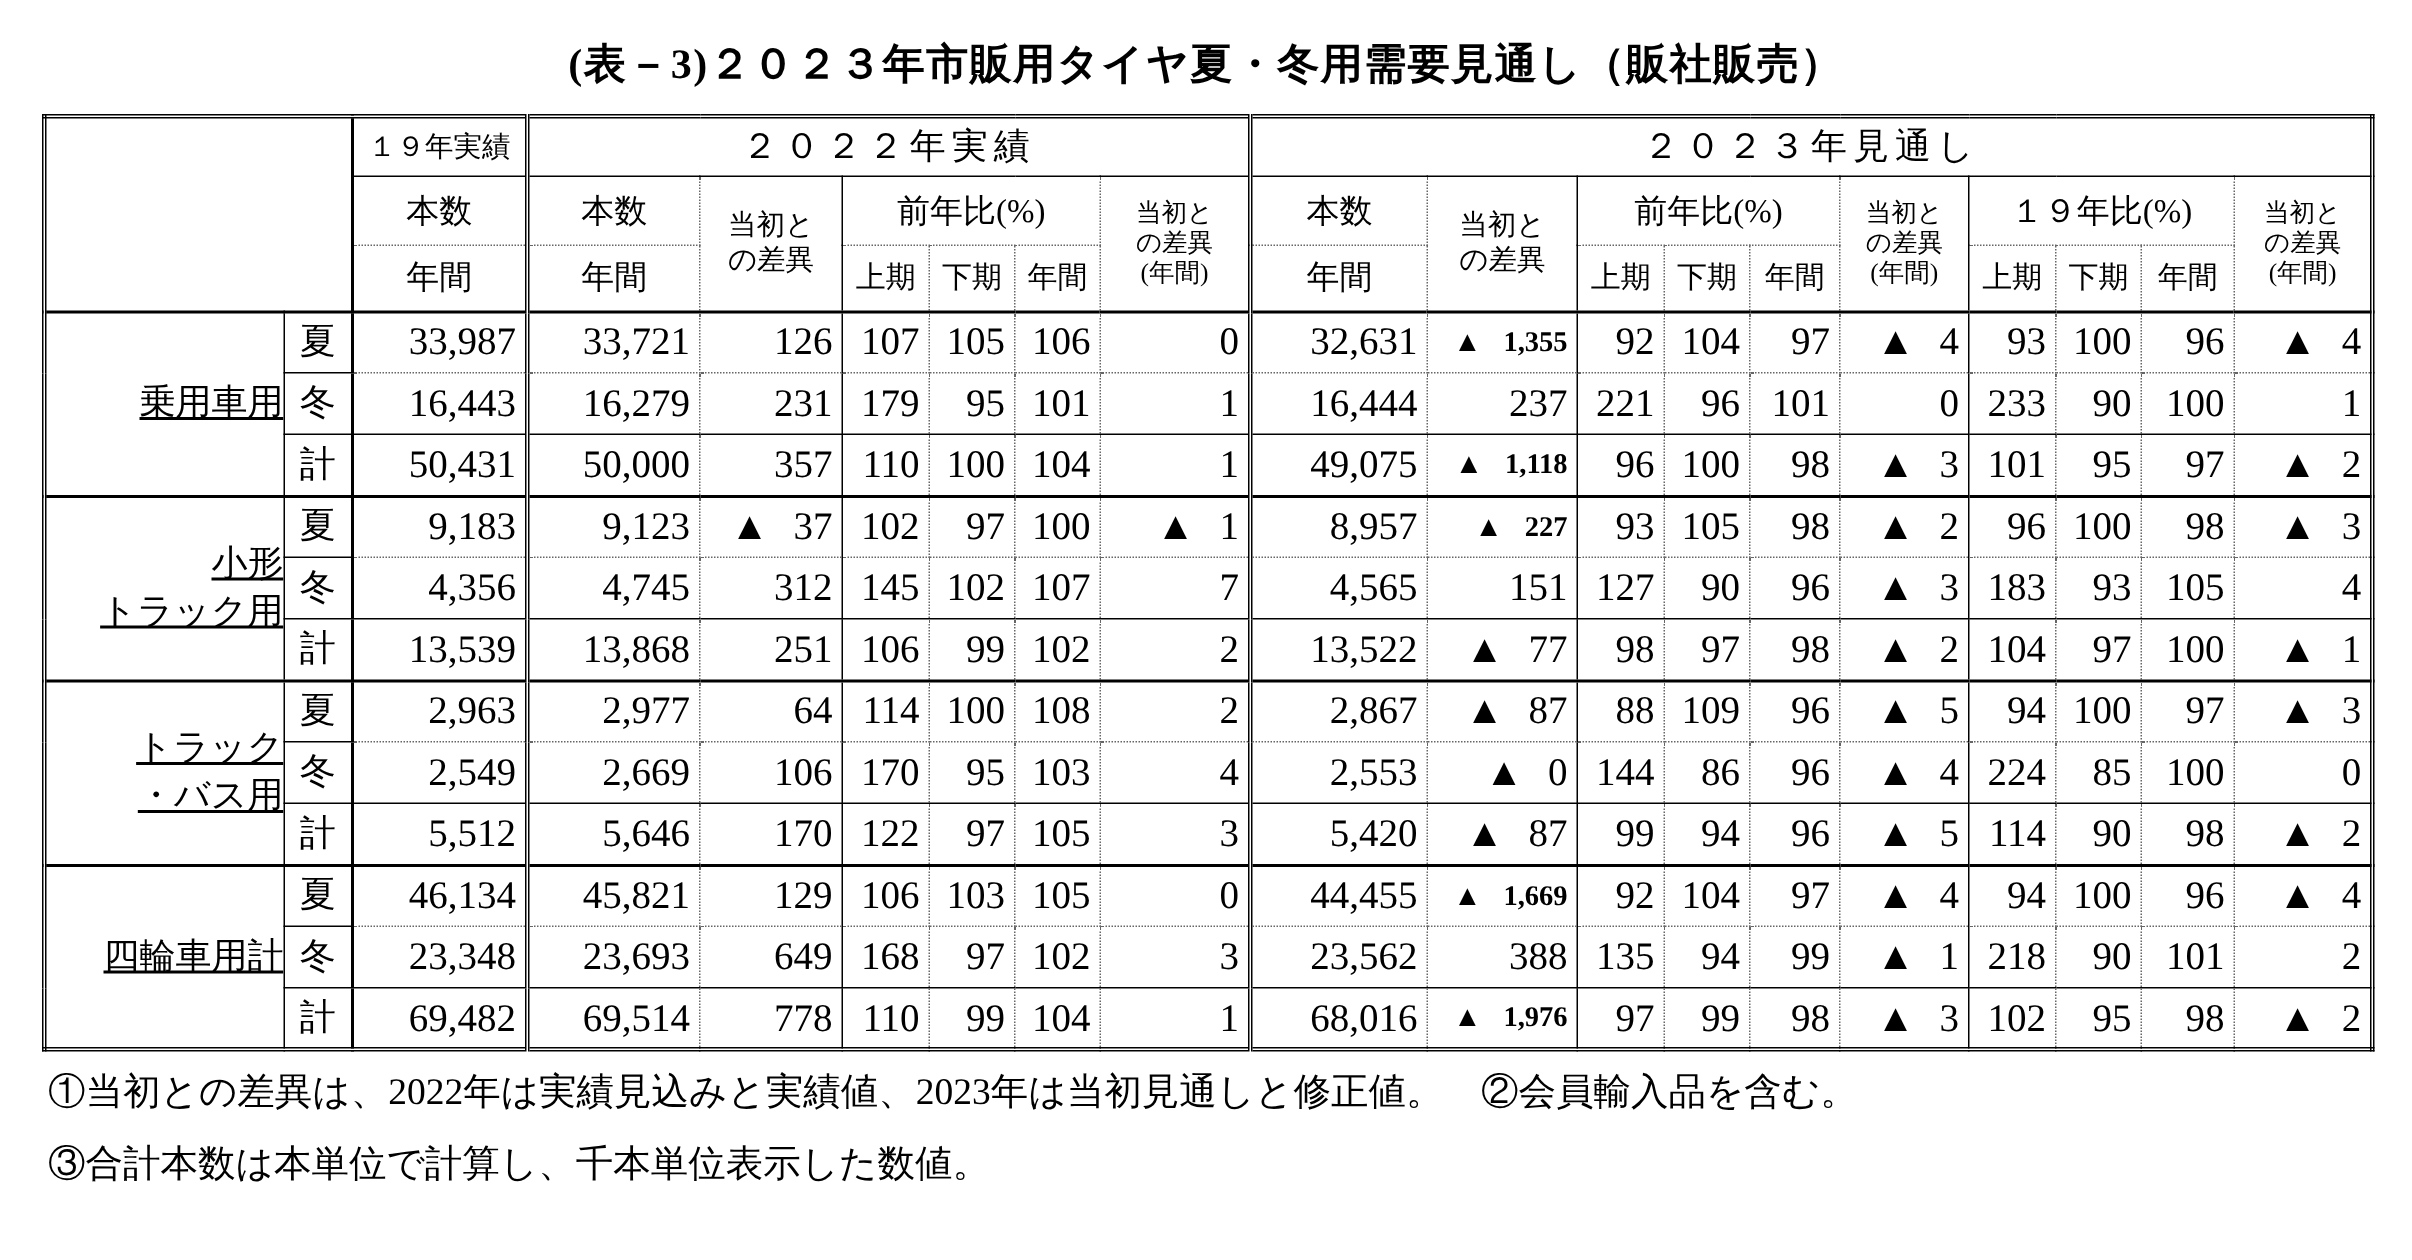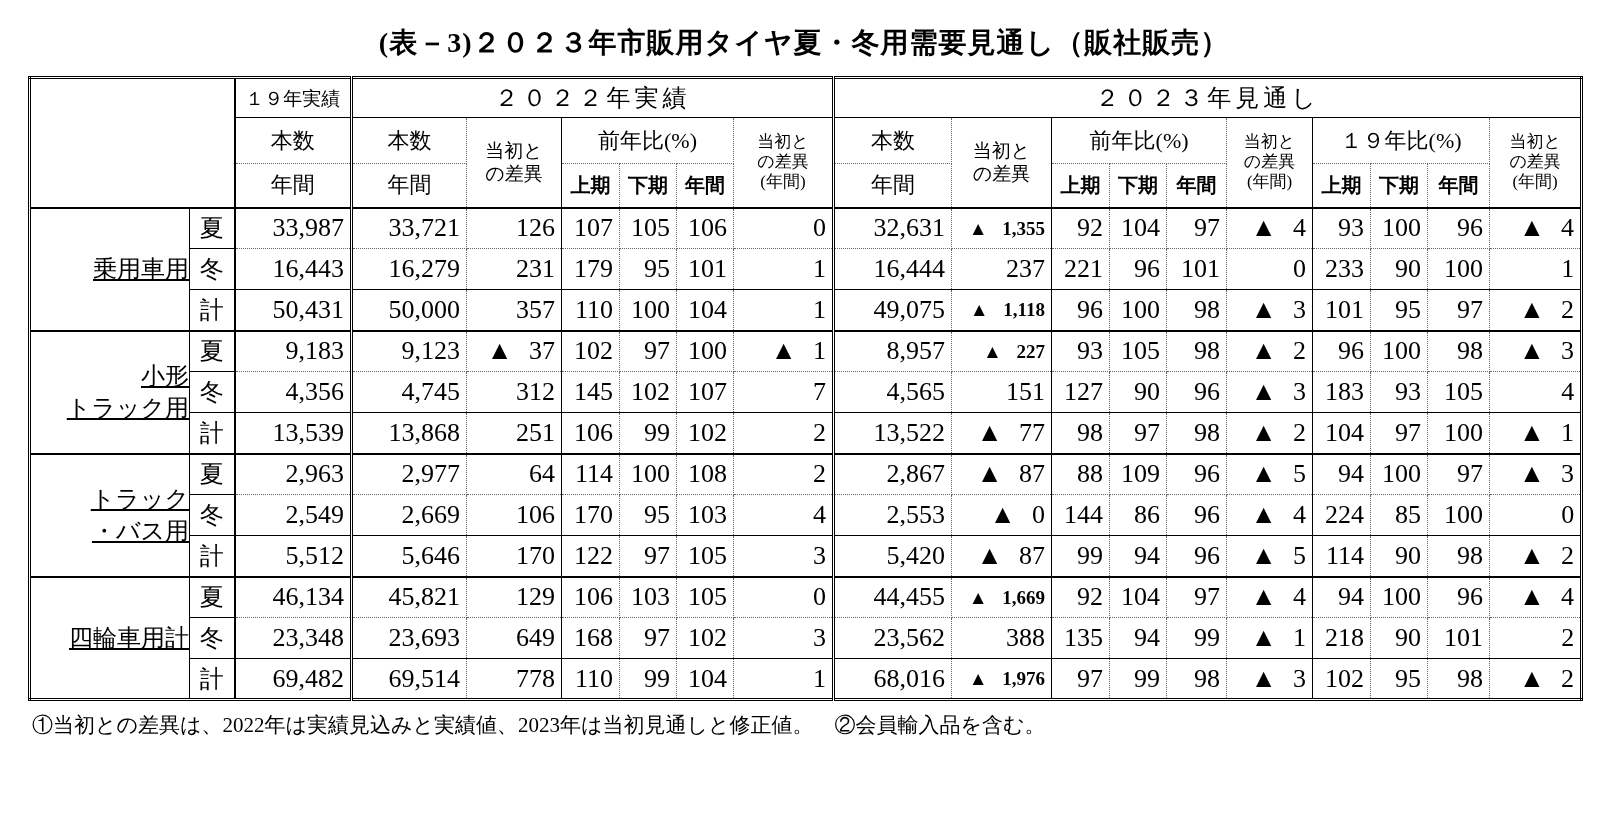--- a/index.html
+++ b/index.html
@@ -39,39 +39,39 @@
   
   .corner{border-right:2px solid #000;border-bottom:2px solid #000;}
   .g19{font-size:19px;text-align:center;border-right:3px double #000;border-bottom:1px solid #000;}
   .group-h{font-size:24px;letter-spacing:4px;text-align:center;border-bottom:1px solid #000;}
   .honsu-h{font-size:22px;text-align:center;}
   .nenkan-h{font-size:22px;text-align:center;}
   .tosho{font-size:19px;text-align:center;line-height:1.25;}
   .tosho3{font-size:17px;text-align:center;line-height:1.2;}
   .tosho span,.tosho3 span{display:block;}
   .ratio-h{font-size:22px;text-align:center;}
-  .sub-h{font-size:20px;text-align:center;font-weight:bold;}
+  .sub-h{font-size:20px;text-align:center;}
 
   
   .cat{
     border-right:1px solid #000;border-bottom:2px solid #000;
     font-size:24px;text-align:right;white-space:pre-line;line-height:1.35;text-decoration:underline;
   }
   .season{border-right:2px solid #000;font-size:24px;text-align:center;border-bottom:1px solid #000;}
   .num{
     font-size:26px;text-align:right;padding-right:6px;
     white-space:pre;word-spacing:10px;
   }
   .shrink{font-size:19px;font-weight:bold;}
   .row-natsu td.num{border-bottom:1px dotted #666;}
   .row-fuyu td{border-bottom:1px solid #000;}
   .row-kei td{border-bottom:2px solid #000;}
 
   .notes{margin:10px 0 0 4px;}
-  .notes p{font-size:21px;margin:0 0 13px 0;line-height:1.4;}
+  .notes p{font-size:25px;margin:0 0 13px 0;line-height:1.4;}
 </style>
 </head>
 <body>
 
 <div class="page">
   <div class="title">(表－3)２０２３年市販用タイヤ夏・冬用需要見通し（販社販売）</div>
 
   <table>
     <colgroup>
       <col style="width:160px">
@@ -392,14 +392,15 @@
           <td class="num c15">102</td>
           <td class="num c16">95</td>
           <td class="num c17">98</td>
           <td class="num c18">▲ 2</td>
         </tr>
       </tbody>
   </table>
 
   <div class="notes">
     <p>①当初との差異は、2022年は実績見込みと実績値、2023年は当初見通しと修正値。　②会員輸入品を含む。</p>
+    <p>③合計本数は本単位で計算し、千本単位表示した数値。</p>
   </div>
 </div>
 
 </body></html>

